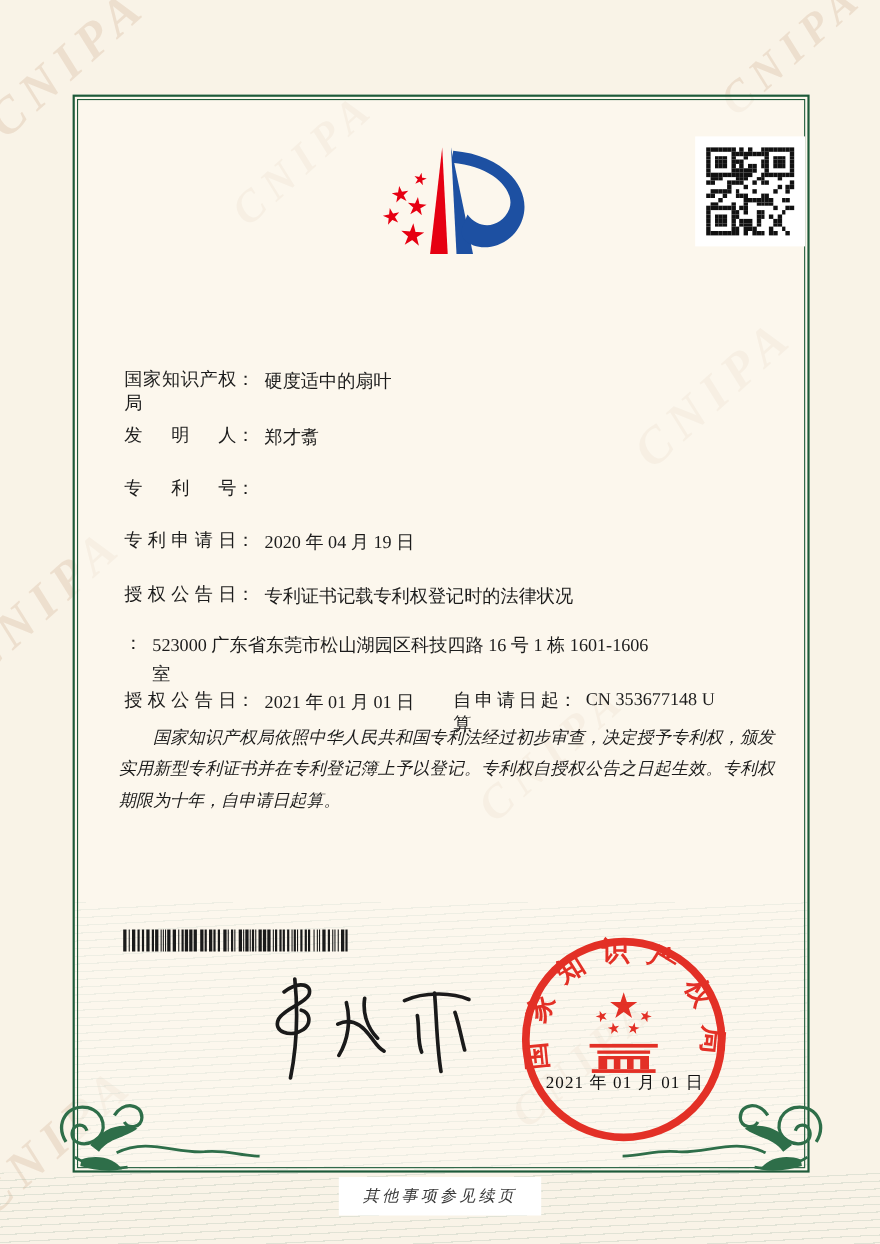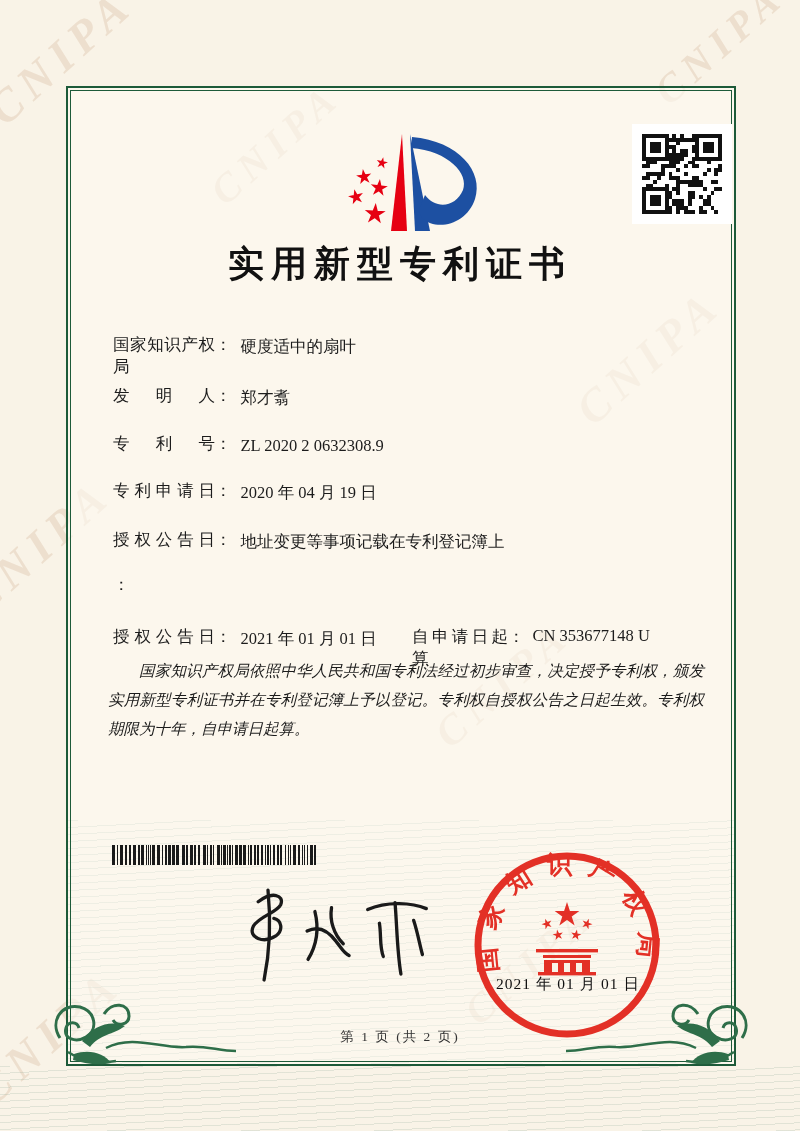--- a/index.html
+++ b/index.html
@@ -348,49 +348,48 @@
       <polygon points="0,-1 0.588,0.809 -0.951,-0.309 0.951,-0.309 -0.588,0.809" fill="#e60012" transform="translate(31,46) scale(8) rotate(-8)"></polygon>
       <polygon points="0,-1 0.588,0.809 -0.951,-0.309 0.951,-0.309 -0.588,0.809" fill="#e60012" transform="translate(46,57) scale(9) rotate(6)"></polygon>
       <polygon points="0,-1 0.588,0.809 -0.951,-0.309 0.951,-0.309 -0.588,0.809" fill="#e60012" transform="translate(23,66) scale(8) rotate(-12)"></polygon>
       <polygon points="0,-1 0.588,0.809 -0.951,-0.309 0.951,-0.309 -0.588,0.809" fill="#e60012" transform="translate(42,83) scale(11) rotate(4)"></polygon>
     </g>
     <polygon points="69,3 58,100 74,100" fill="#e60012"></polygon>
     <polygon points="77,3 97,100 82,100" fill="#1d50a2"></polygon>
     <path d="M79,6 C126,10 151,41 142,68 C134,93 104,101 89,87 C87,84 86,80 87,76 L92,64 C103,79 123,76 130,59 C136,43 116,20 78,17 Z" fill="#1d50a2"></path>
   </svg>
 
-  <div class="title">实用新型专利证书</div>
 
   <div class="field" style="top:334px;">
     <span class="lbl">国家知识产权局</span>
       <span class="colon">：</span>
     <span class="val">硬度适中的扇叶</span>
   </div>
   <div class="field" style="top:385px;">
     <span class="lbl">发明人</span>
       <span class="colon">：</span>
     <span class="val">郑才翥</span>
   </div>
   <div class="field" style="top:433px;">
     <span class="lbl">专利号</span>
       <span class="colon">：</span>
-    <span class="val">ZL 2020 2 0632308.9</span>
   </div>
   <div class="field" style="top:480px;">
     <span class="lbl">专利申请日</span>
       <span class="colon">：</span>
     <span class="val">2020 年 04 月 19 日</span>
   </div>
   <div class="field" style="top:529px;">
     <span class="lbl">授权公告日</span>
       <span class="colon">：</span>
-    <span class="val">地址变更等事项记载在专利登记簿上</span>
+    <span class="val">专利证书记载专利权登记时的法律状况</span>
   </div>
   <div class="field" style="top:574px;">
       <span class="colon">：</span>
+    <span class="val">523000 广东省东莞市松山湖园区科技四路 16 号 1 栋 1601-1606 室</span>
   </div>
 
   <div class="field" style="top:626px;">
     <span class="lbl">授权公告日</span>
       <span class="colon">：</span>
     <span class="val">2021 年 01 月 01 日</span>
   </div>
   <div class="grant-right" style="top:626px;">
     <span class="lbl">自申请日起算</span>
       <span class="colon">：</span>
@@ -521,15 +520,17 @@
       <path d="M58,24 C66,11 83,13 83,26 C83,35 71,37 67,30"></path>
       <path d="M60,58 C88,44 114,59 140,57 C160,55 172,61 190,61" stroke-width="2.5"></path>
       <path d="M22,62 C34,70 52,74 70,71" stroke-width="2.5"></path>
     </g>
     <g fill="#2e6e49">
       <path d="M36,51 C48,34 66,30 79,36 C67,45 54,44 44,57 Z"></path>
       <path d="M28,64 C43,59 58,63 65,73 C52,76 37,73 27,70 Z"></path>
     </g>
   </svg>
 
-  <div class="pageinfo">第 1 页 (共 2 页)</div>
+  <div class="note">
+    <span>其他事项参见续页</span>
+  </div>
 
 </div>
 
 </body></html>

